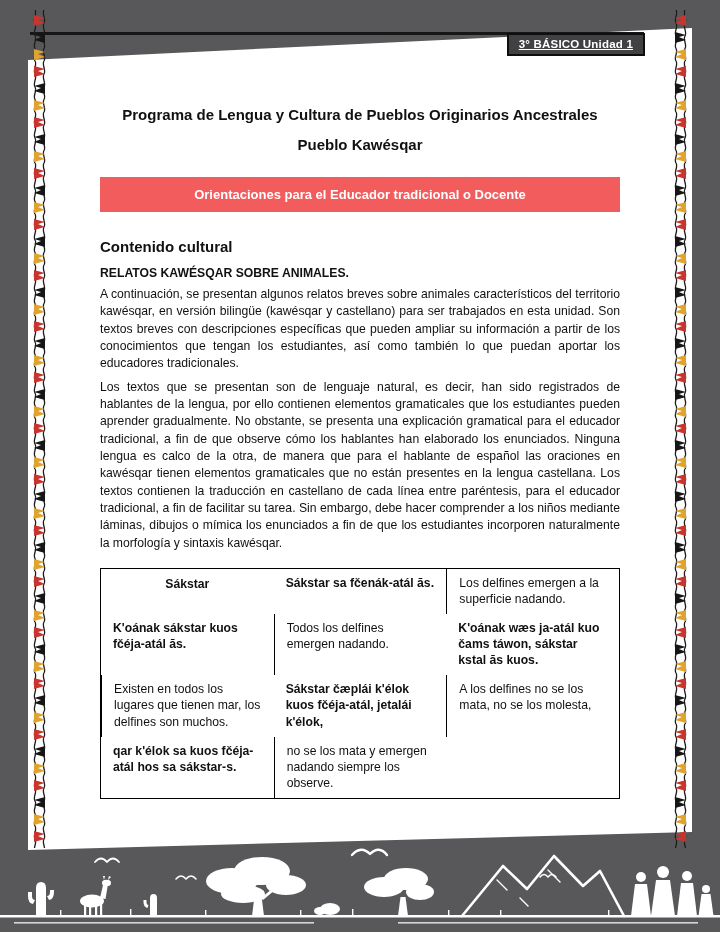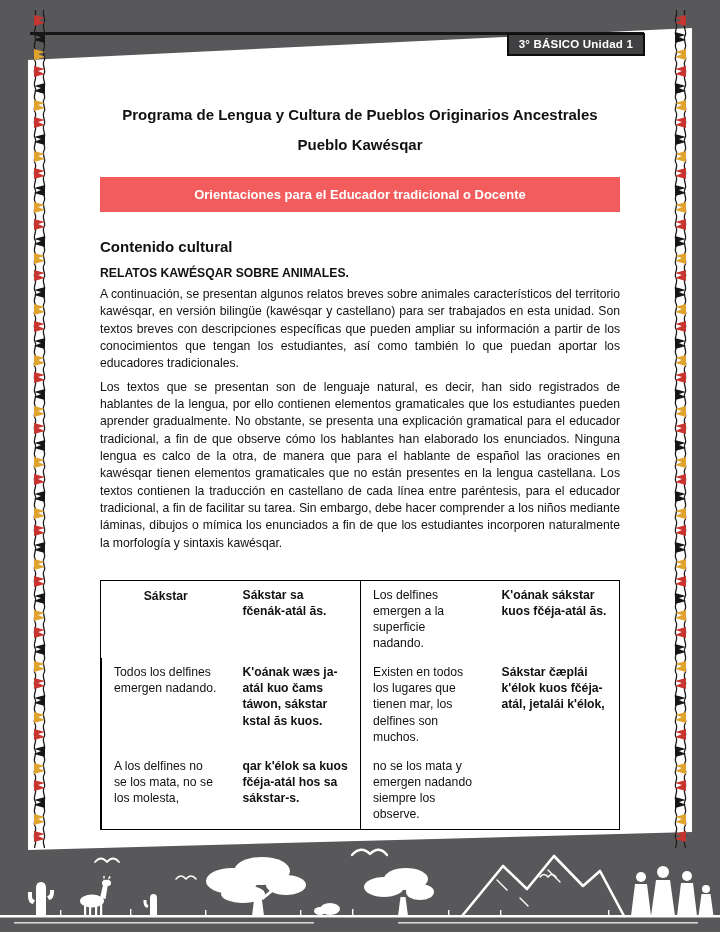--- a/index.html
+++ b/index.html
@@ -24,35 +24,36 @@
     padding:10px 13px;
   }
   .section-heading{font-size:15px;font-weight:bold;margin:26px 0 0 0;}
   .section-subheading{font-size:12.2px;font-weight:bold;margin:11px 0 0 0;}
   .para{
     font-size:12.2px;line-height:1.42;text-align:justify;margin:6px 0 0 0;
   }
   .para + .para{}
   
   .ktable{
-    margin-top:28px;
-    display:grid;grid-template-columns:1fr 1fr 1fr 1fr;
+    margin-top:16px;
+    display:grid;grid-template-columns:1fr 1fr 1fr;
     border:1.6px solid #000;
   }
   .kcell{font-size:12.2px;line-height:1.32;padding:6px 12px 7px 12px;}
   .kcell.khead{text-align:center;padding-top:7px;padding-bottom:4px;}
   .kcell.kaw{font-weight:bold;}
   .kcell.col2{border-left:1.6px solid #000;}
   
   .top-rule{position:absolute;left:30px;top:32px;width:614px;height:2.5px;background:#161616;}
   .unit-badge{
     position:absolute;top:33px;right:75px;
     background:#414143;color:#fff;border:2px solid #0e0e0e;
     font-size:11.5px;font-weight:bold;padding:3px 10px 4px 10px;
     letter-spacing:0.2px;
+    text-decoration:underline;
   }
   
   .strip{position:absolute;top:10px;width:19px;height:838px;}
   .strip.left{left:30px;}
   .strip.right{left:671px;}
   
   .footer-art{position:absolute;left:0;bottom:0;width:720px;height:92px;}
 </style>
 </head>
 <body>

